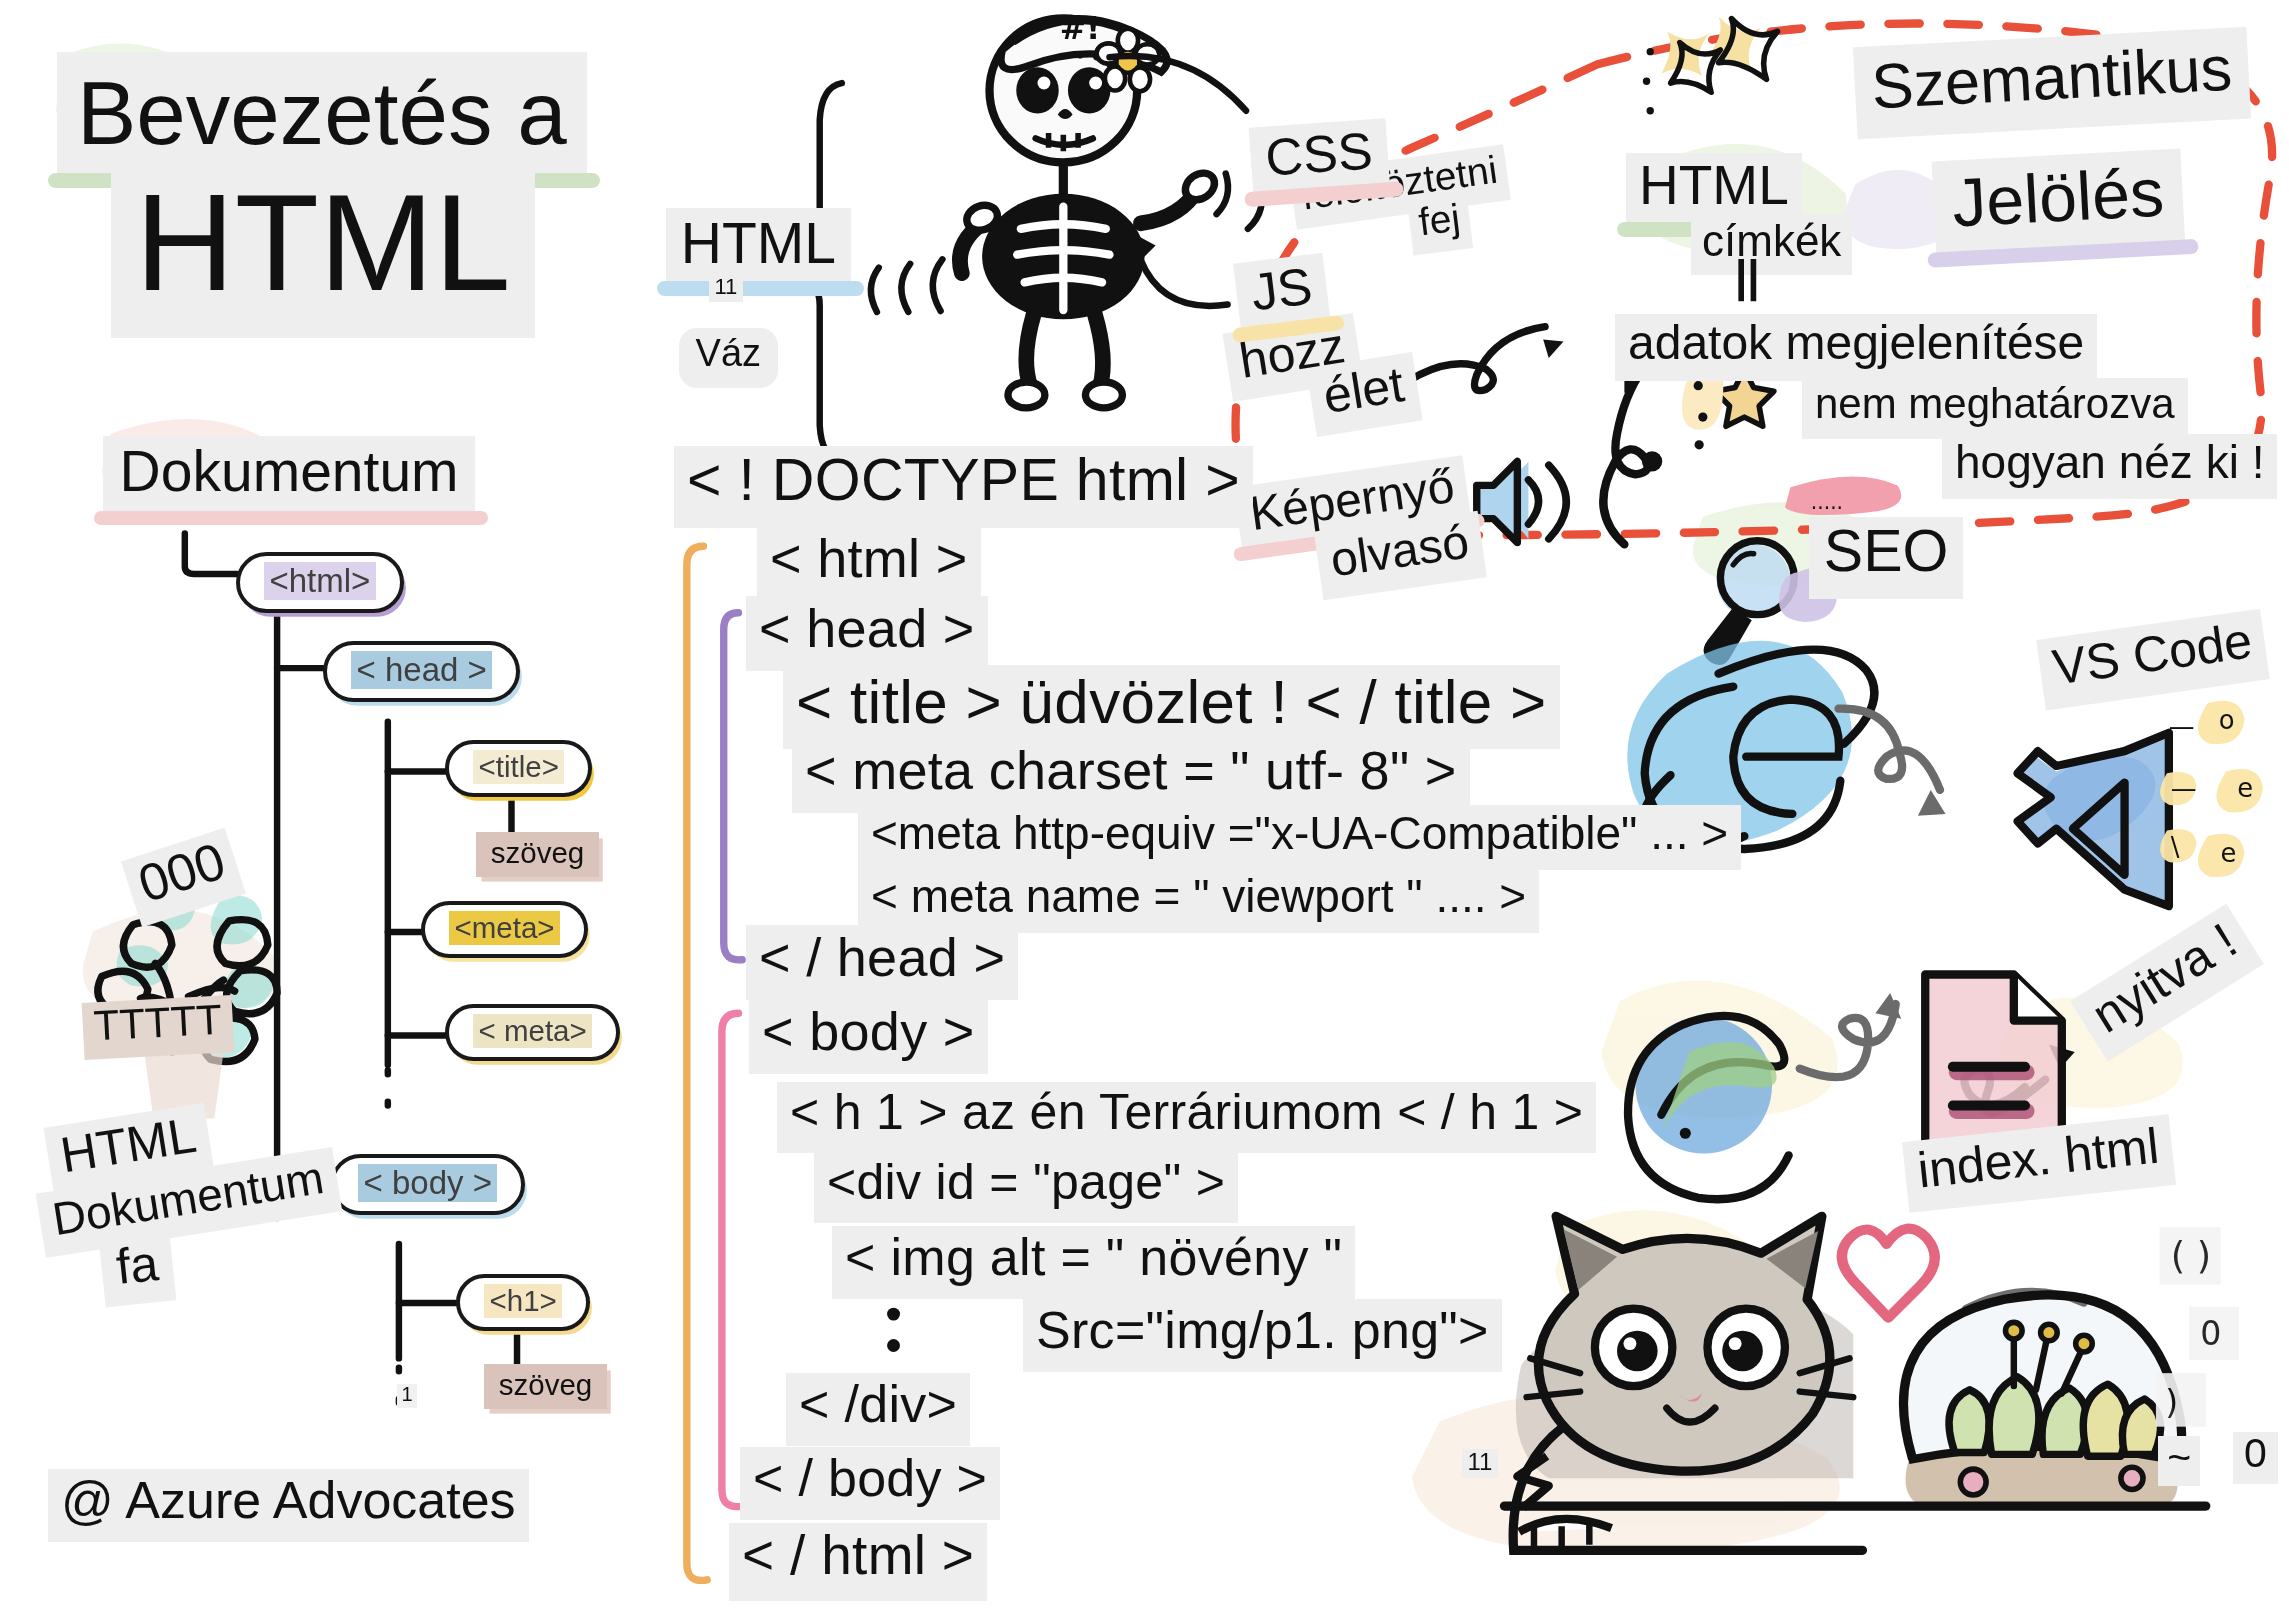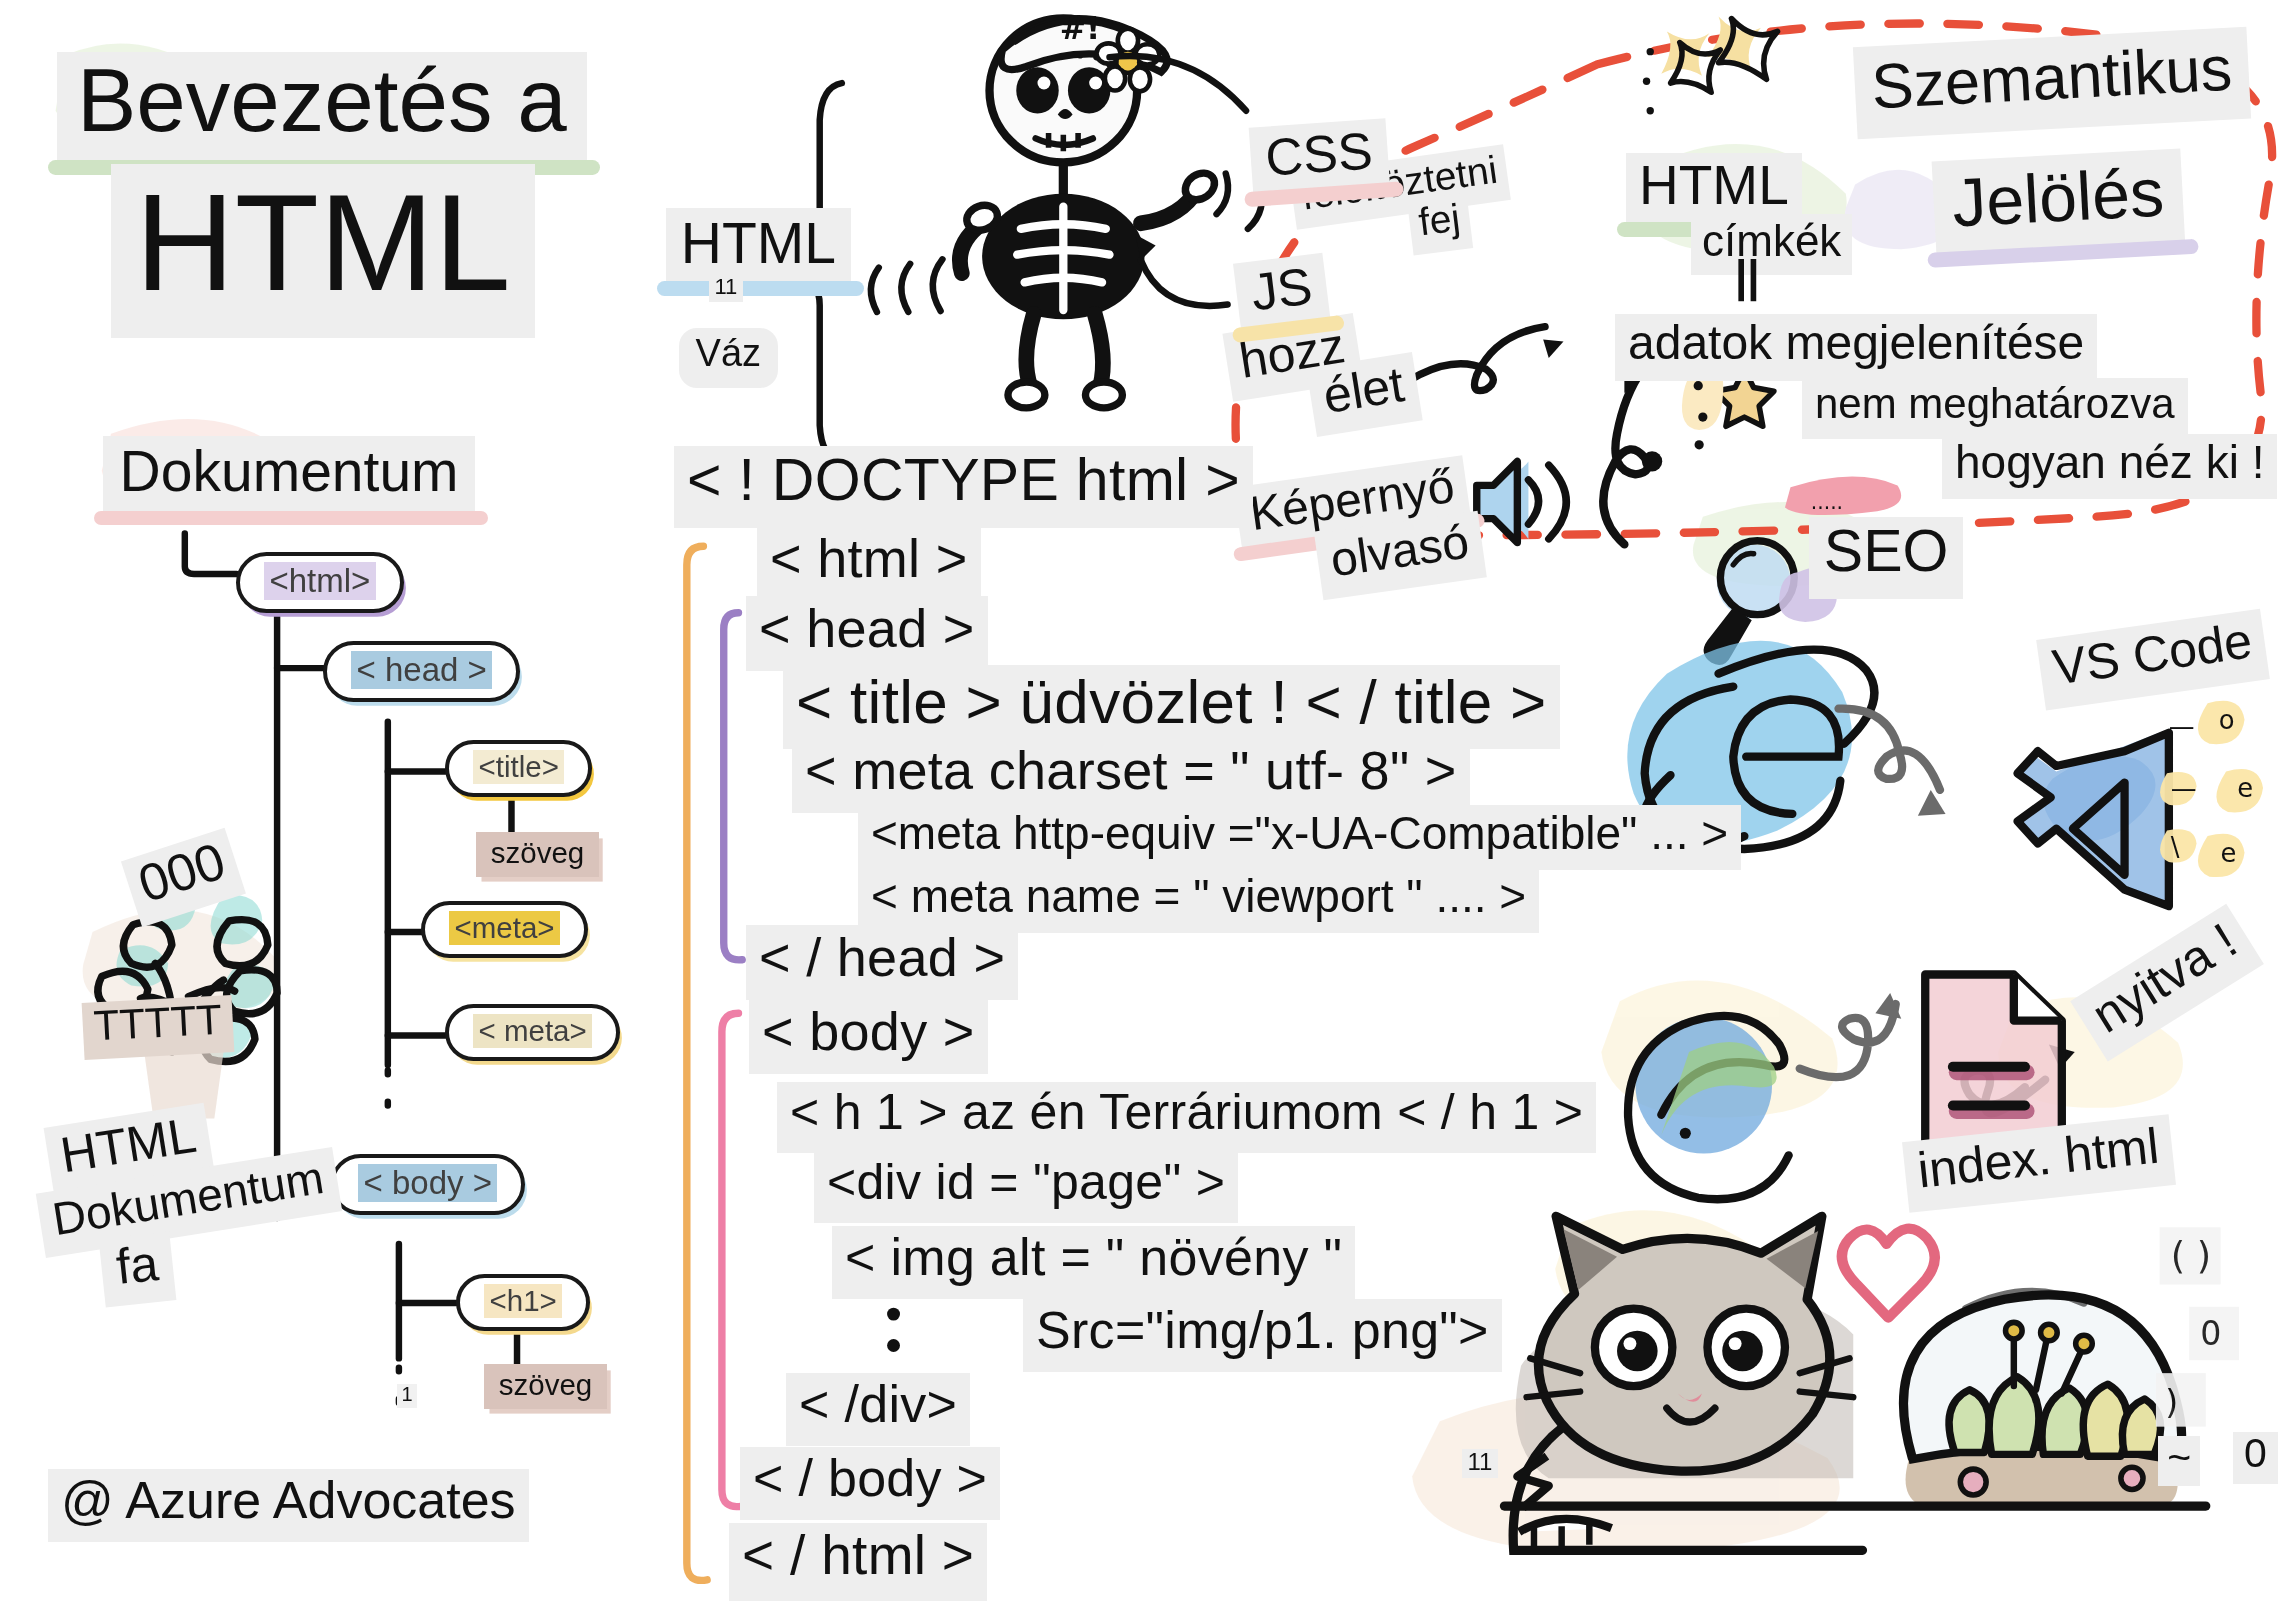--- a/index.html
+++ b/index.html
@@ -72,21 +72,21 @@
       <path d="M1845 560 q120 -40 195 20 q10 50 -95 55 q-120 2 -110 -45 z" fill="#dfeccf"></path>
       <path d="M2010 200 q60 -40 110 20 q10 45 -60 50 q-70 0 -60 -45 z" fill="#e3def0"></path>
       <path d="M1755 1085 q110 -60 230 40 q30 75 -90 85 q-150 10 -160 -70 z" fill="#fbf0cf"></path>
       <path d="M1700 1330 q110 -50 220 35 q25 65 -85 75 q-140 10 -150 -65 z" fill="#fbf0cf"></path>
       <path d="M2180 1100 q90 -50 180 30 q25 60 -70 70 q-125 6 -125 -60 z" fill="#fbf0cf"></path>
       <path d="M1560 1540 q200 -80 420 40 q60 80 -150 100 q-290 18 -300 -80 z" fill="#f5e5d6"></path>
       <path d="M100 1010 q120 -60 200 30 q20 55 -90 60 q-130 4 -120 -55 z" fill="#f0e3d8"></path>
     </g>
   </svg>
 
-  <div class="tag huge hl-green" style="left:57px;top:52px;font-size:89px;padding:2px 20px 20px 20px;z-index:3;">Bevezetés a</div>
+  <div class="tag huge hl-green" style="left:57px;top:52px;font-size:89px;padding:15px 20px 20px 20px;z-index:3;">Bevezetés a</div>
   <div class="tag" style="left:111px;top:164px;font-size:138px;padding:5.5px 24px 24px 24px;z-index:3;">HTML</div>
 
   <div class="tag hl-blue" style="left:666px;top:208px;font-size:57px;padding:5.5px 14.8px 14.8px 14.8px;z-index:3;">HTML</div>
   <div class="tag tiny" style="left:709px;top:275px;font-size:22px;padding:0 5.5px 3.7px 5.5px;z-index:3;">11</div>
   <div class="tag" style="left:679px;top:328px;font-size:38px;padding:5.5px 16.6px 14.8px 16.6px;z-index:3;border-radius:18px;">Váz</div>
 
   <svg width="2290" height="1614" viewBox="0 0 2481 1749">
     <path d="M912 90 q-22 4 -24 40 l0 125 q0 28 -26 38 q26 10 26 38 l0 130 q2 36 24 40" fill="none" stroke="#111" stroke-width="7" stroke-linecap="round"></path>
     <path d="M952 290 q-16 22 -2 48" fill="none" stroke="#111" stroke-width="7" stroke-linecap="round"></path>
     <path d="M986 286 q-18 24 -2 52" fill="none" stroke="#111" stroke-width="7" stroke-linecap="round"></path>

